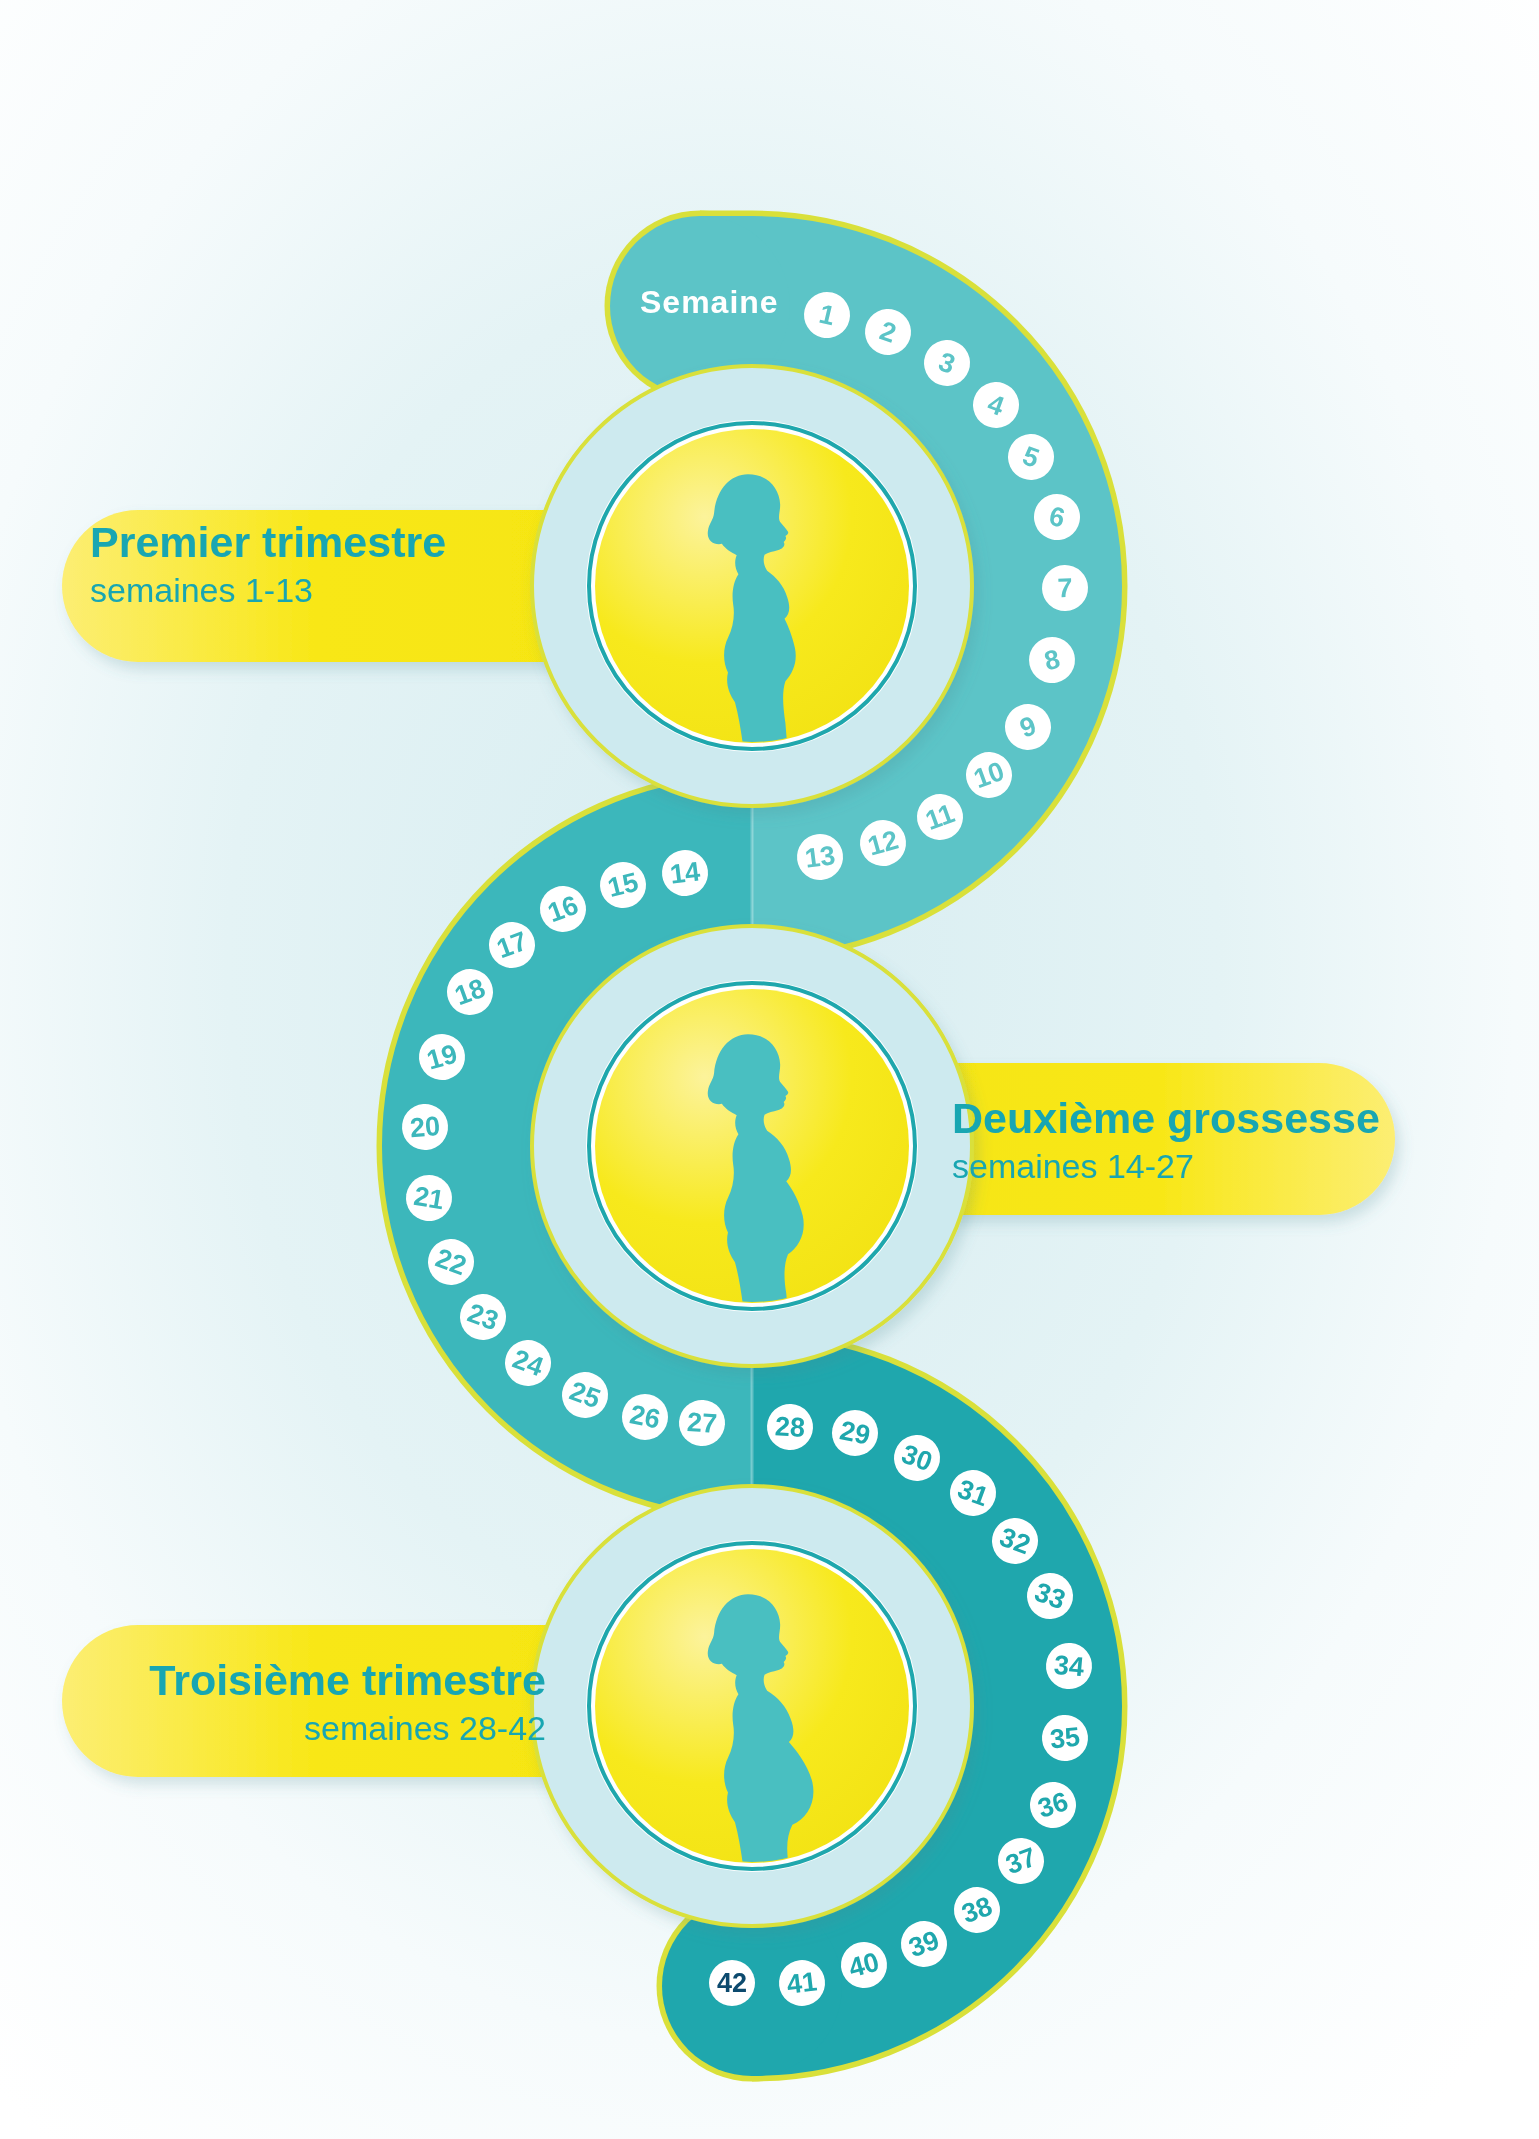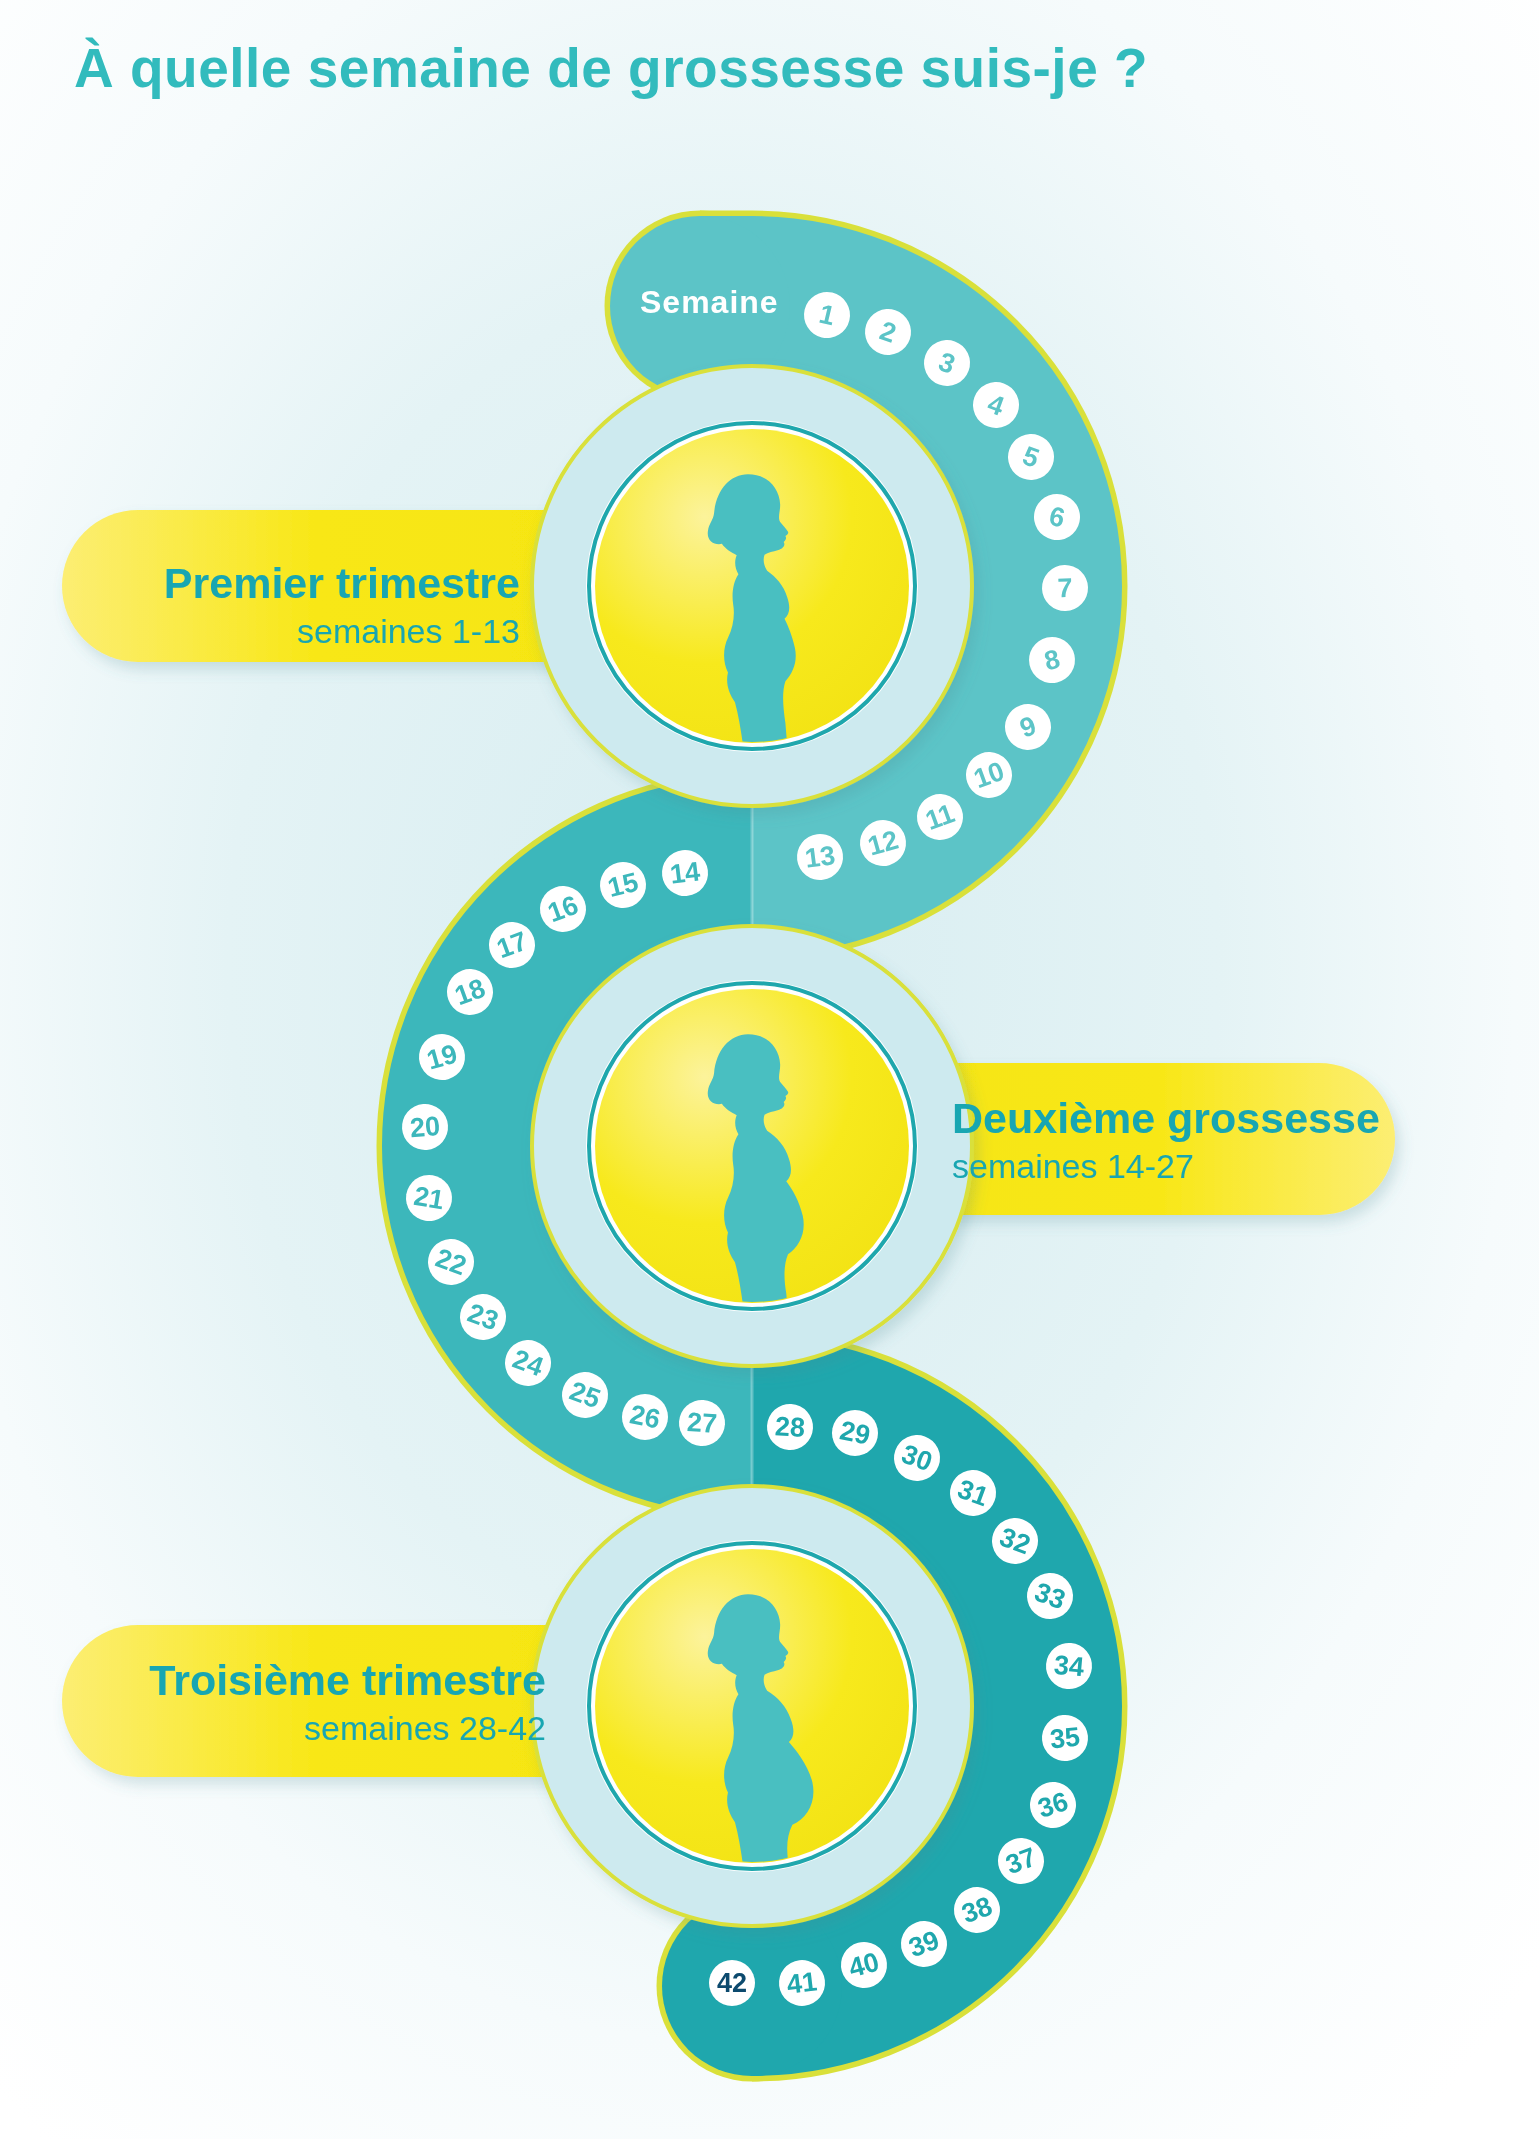--- a/index.html
+++ b/index.html
@@ -9,34 +9,33 @@
       radial-gradient(1100px 1500px at 47% 45%, #D7EDF1 0%, #E4F3F5 45%, #F6FBFC 72%, #FFFFFF 100%);
   }
   .page-title{position:absolute;left:74px;top:36px;font-size:55px;font-weight:bold;
     color:var(--title,#32BBBD);letter-spacing:0.5px;white-space:nowrap;}
   .svg-layer{position:absolute;left:0;top:0;}
   .semaine-label{position:absolute;left:640px;top:284px;font-size:32px;font-weight:bold;
     color:#ffffff;letter-spacing:1px;}
   .tri-label{position:absolute;width:430px;}
   .tri-label .tri-title{font-size:43px;font-weight:bold;color:var(--text,#18A6B2);line-height:1.05;}
   .tri-label .tri-sub{font-size:34px;font-weight:normal;color:var(--text,#18A6B2);margin-top:6px;}
-  .tri-1{left:90px;top:561px;text-align:right;}
+  .tri-1{left:90px;top:520px;}
   .tri-2{left:952px;top:1096px;text-align:left;}
   .tri-3{left:116px;top:1658px;text-align:right;}
   .weeks-layer{position:absolute;left:0;top:0;width:100%;height:100%;pointer-events:none;}
   .wk{position:absolute;width:46px;height:46px;border-radius:50%;background:#fff;
     display:flex;align-items:center;justify-content:center;
     font-size:27px;font-weight:bold;line-height:1;}
 </style>
 </head>
 <body>
 
 <div class="page" style="--c1: #5CC4C7; --c2: #3CB7BB; --c3: #1FA7AD; --lime: #D9E03A; --pale: #CDEAEF; --ring: #1FA7AD; --sil: #49BFC1; --text: #18A6B2; --title: #32BBBD;">
 
-  <div class="page-title">À quelle semaine de grossesse suis-je ?</div>
 
   <svg class="svg-layer" width="1539" height="2139" viewBox="0 0 1539 2139">
     <defs>
       <radialGradient id="gy" cx="35%" cy="28%" r="85%">
         <stop offset="0%" stop-color="#FCF39B"></stop>
         <stop offset="55%" stop-color="#F7E91C"></stop>
         <stop offset="100%" stop-color="#F2E213"></stop>
       </radialGradient>
       <linearGradient id="glLeft" x1="0" y1="0" x2="1" y2="0">
         <stop offset="0%" stop-color="#FCEE73"></stop>

